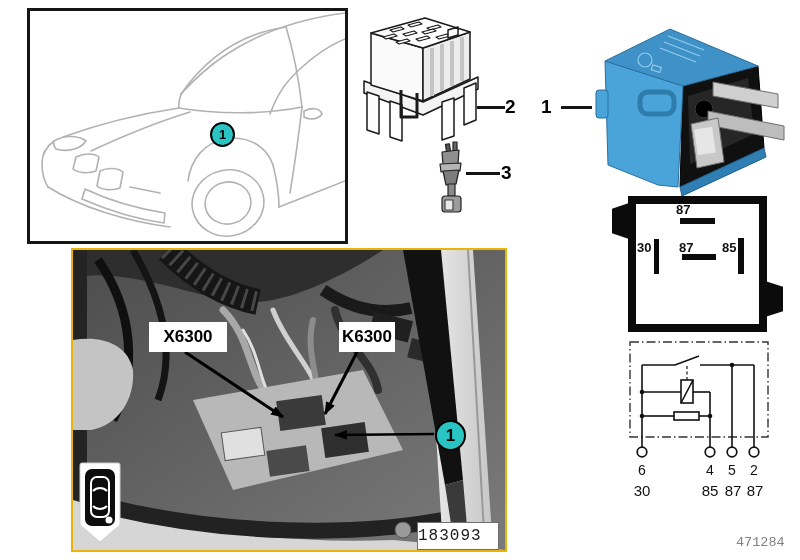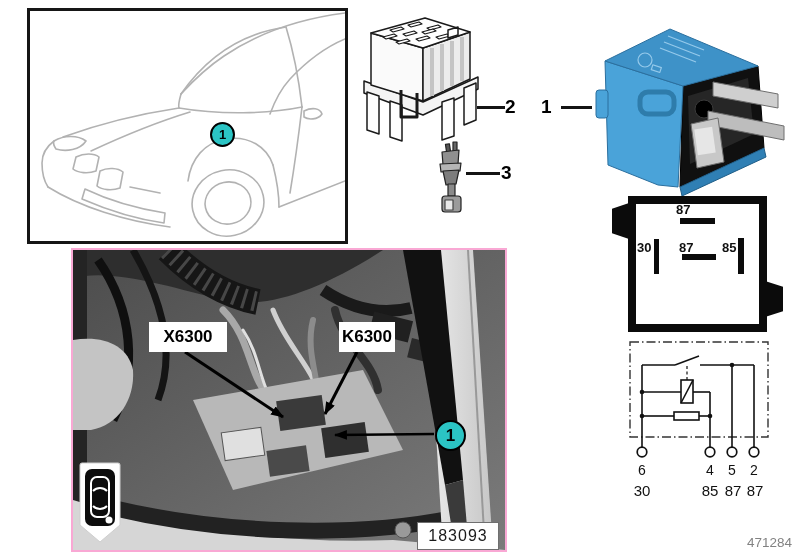--- a/index.html
+++ b/index.html
@@ -18,29 +18,29 @@
   .pinbox{left:628px;top:196px;width:139px;height:136px;border:8px solid #0b0b0b;
           box-sizing:border-box;background:#fff;}
   .pinbox .pin-lbl{position:absolute;font-size:13px;font-weight:bold;}
   .pinbox .bar{position:absolute;background:#0b0b0b;}
   .tab{background:#0b0b0b;}
   .tab-left{left:612px;top:203px;width:17px;height:36px;
             clip-path:polygon(100% 0,0 16%,0 84%,100% 100%);}
   .tab-right{left:765px;top:281px;width:18px;height:36px;
              clip-path:polygon(0 0,100% 16%,100% 84%,0 100%);}
   
-  .photo{left:71px;top:248px;width:432px;height:300px;border:2px solid #f9a8d4;
+  .photo{left:71px;top:248px;width:432px;height:300px;border:2px solid #eab308;
          background:#fdba74;overflow:hidden;}
   .photo-label{position:absolute;background:#fff;color:#000;font-weight:bold;font-size:17px;
                text-align:center;}
   .photo-callout{left:362px;top:170px;width:27px;height:27px;line-height:27px;font-size:17px;
                  border-width:2.5px;}
   .imgnum{left:344px;top:272px;width:80px;height:26px;line-height:26px;background:#fff;
-          border:1px solid #6f6f6f;text-align:center;font-size:16px;letter-spacing:1px;color:#1a1a1a;}
-  .doc-num{left:736px;top:535px;width:56px;text-align:right;font-size:13.5px;color:#828282;}
+          border:1px solid #6f6f6f;text-align:left;font-size:16px;letter-spacing:1px;color:#1a1a1a;font-family:Liberation Mono, monospace;}
+  .doc-num{left:736px;top:535px;width:56px;text-align:left;font-size:13.5px;color:#828282;font-family:Liberation Mono, monospace;}
   svg{display:block;}
 </style>
 </head>
 <body>
 
 <div class="stage">
 
   <div class="abs car-box">
     <svg width="315" height="230" viewBox="0 0 315 230">
       <g fill="none" stroke="#b2b2b2" stroke-width="1.6" stroke-linecap="round" stroke-linejoin="round">

